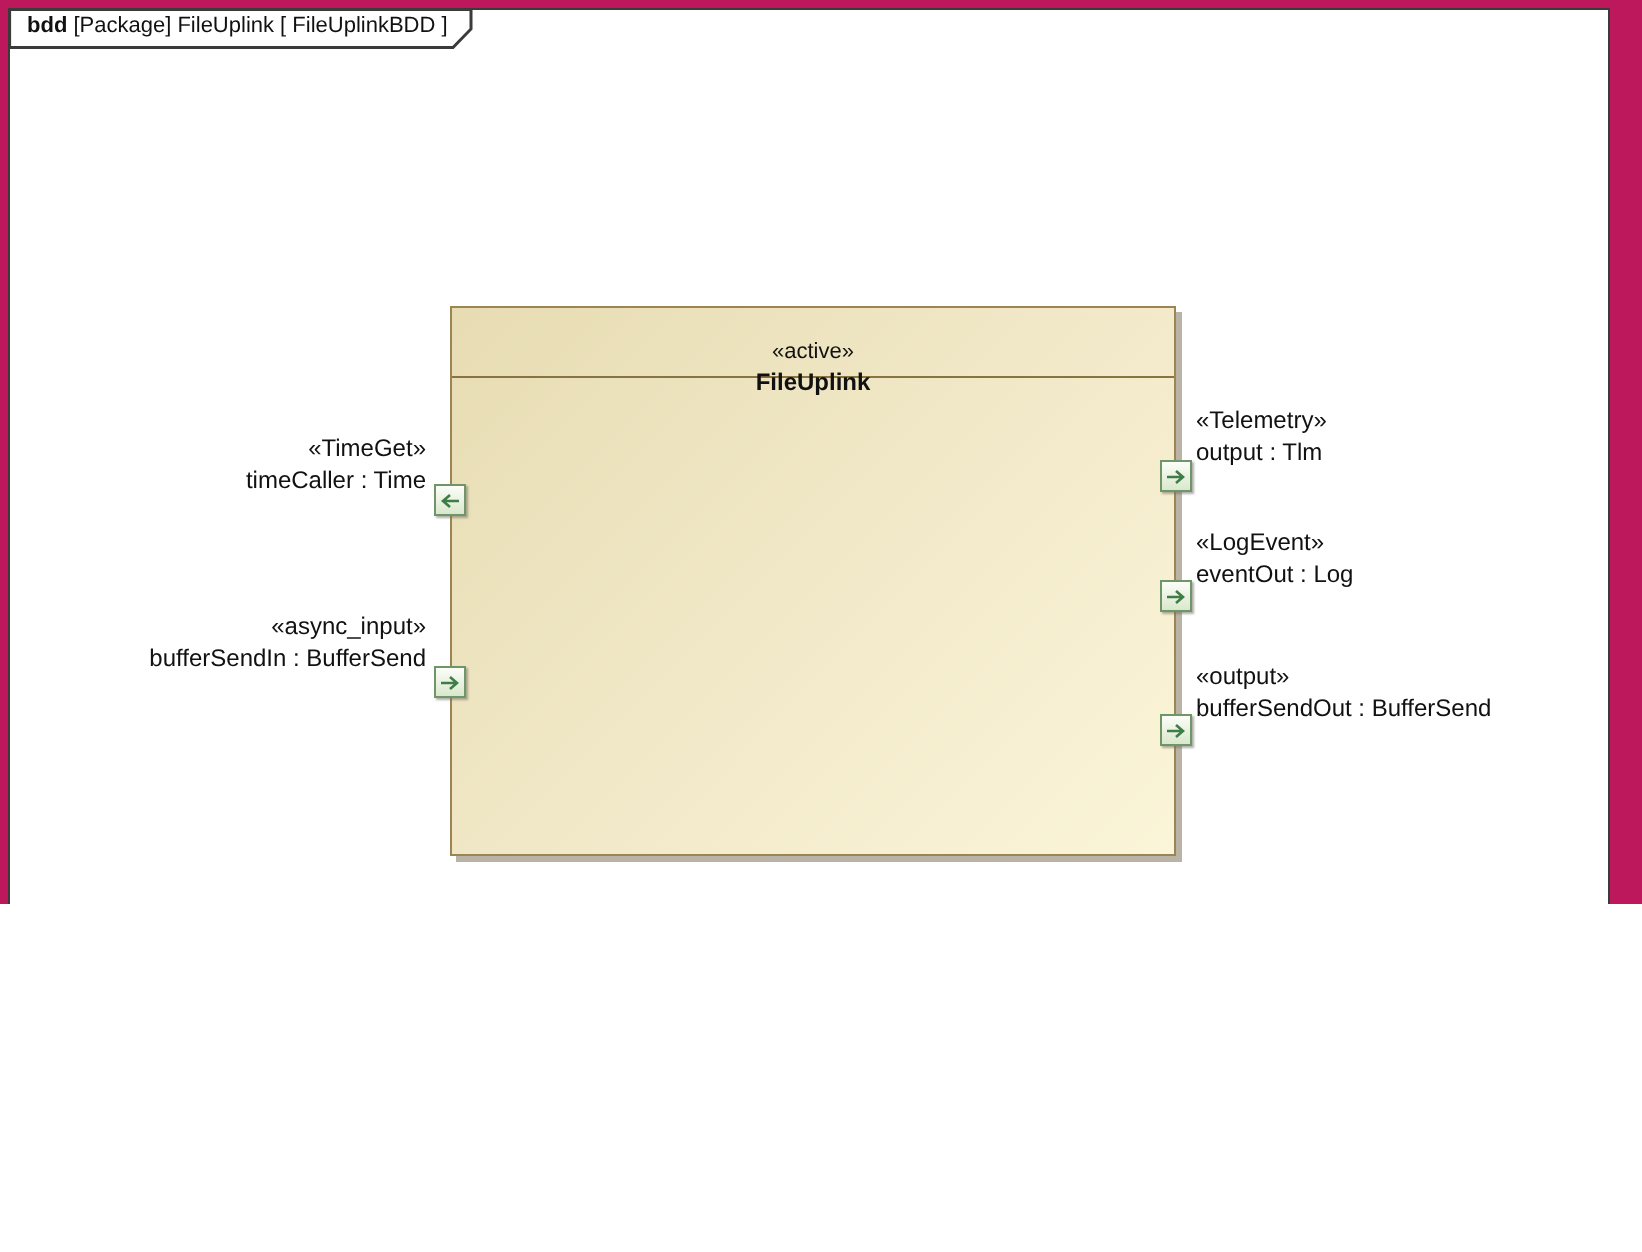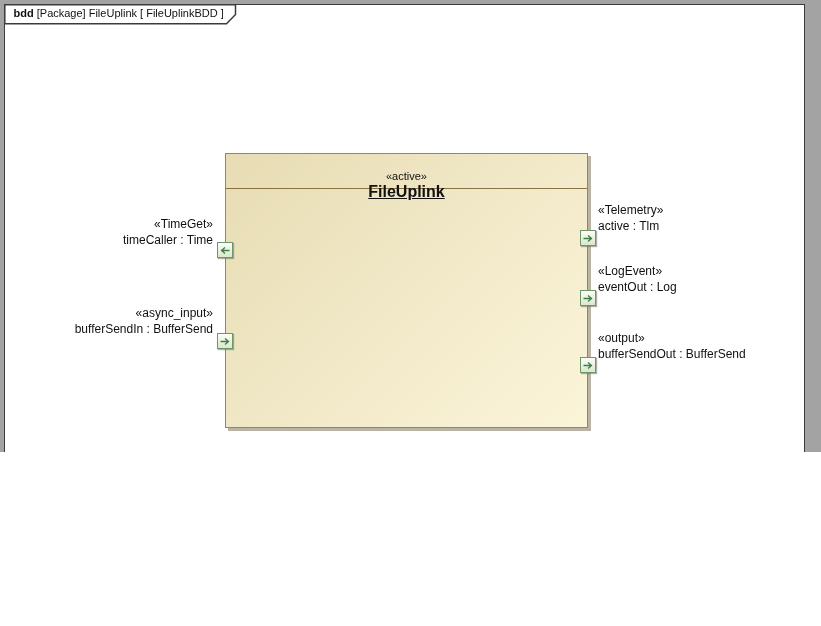--- a/index.html
+++ b/index.html
@@ -16,21 +16,21 @@
   }
   *{margin:0;padding:0;box-sizing:border-box;}
   html,body{background:#ffffff;}
   body{
     font-family:"Liberation Sans","DejaVu Sans",sans-serif;
     color:#111;
   }
   .page{
     position:relative;
     width:821px;height:452px;
-    background:#a3a3a3;
+    background:#be185d;
     overflow:hidden;
   }
   .frame{
     position:absolute;
     left:4px;top:4px;
     width:801px;height:607px;
     border:1.5px solid var(--frame-border);
     background:#ffffff;
   }
   .frame-tab{
@@ -60,24 +60,23 @@
     border-bottom:1px solid var(--block-divider);
     text-align:center;
     padding-top:3px;
   }
   .block-stereotype{
     font-size:11px;
     line-height:15px;
     margin-top:12px;
   }
   .block-name{
-    font-size:16px;
+    font-size:12px;
     font-weight:bold;
     line-height:15px;
-    text-decoration:underline;
   }
   .port{
     position:absolute;
     width:16px;height:16px;
     border:1px solid var(--port-border);
     background:linear-gradient(180deg,var(--port-fill-top) 0%,var(--port-fill-bottom) 100%);
     box-shadow:1px 1px 1px rgba(110,110,100,0.55);
     display:flex;align-items:center;justify-content:center;
     color:var(--port-arrow);
   }
@@ -117,21 +116,21 @@
     <div>«TimeGet»</div>
     <div>timeCaller : Time</div>
   </div>
   <div class="port-label left" style="right:608px;top:305px">
     <div>«async_input»</div>
     <div>bufferSendIn : BufferSend</div>
   </div>
 
   <div class="port-label right" style="left:598px;top:202px">
     <div>«Telemetry»</div>
-    <div>active : Tlm</div>
+    <div>output : Tlm</div>
   </div>
   <div class="port-label right" style="left:598px;top:263px">
     <div>«LogEvent»</div>
     <div>eventOut : Log</div>
   </div>
   <div class="port-label right" style="left:598px;top:330px">
     <div>«output»</div>
     <div>bufferSendOut : BufferSend</div>
   </div>
 

